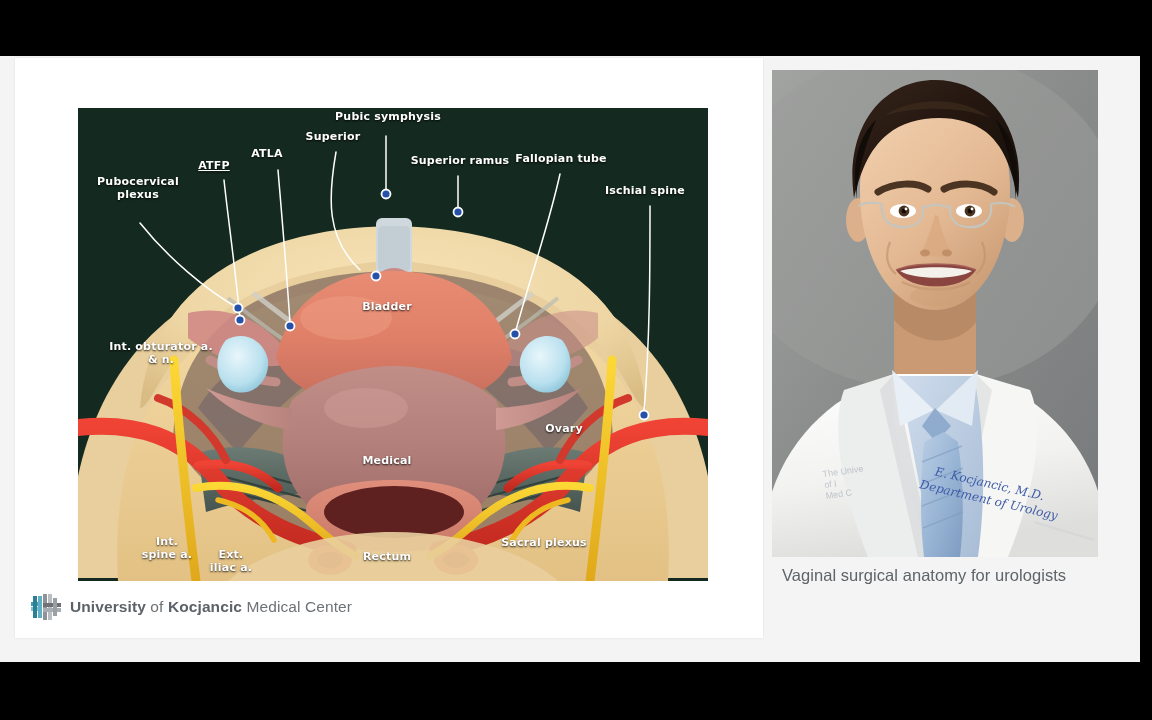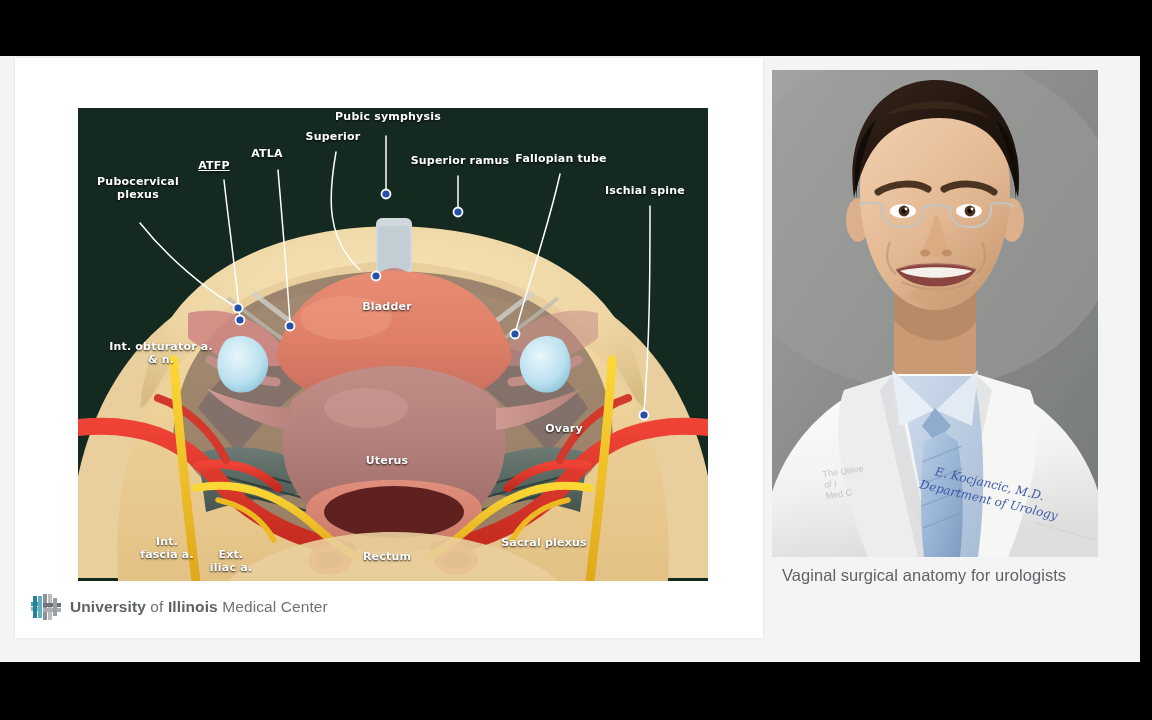--- a/index.html
+++ b/index.html
@@ -295,43 +295,43 @@
         <div class="ana-label center" style="left:160px; top:40px; width:58px;">ATLA</div>
         <div class="ana-label center" style="left:217px; top:23px; width:76px;">Superior</div>
         <div class="ana-label center" style="left:238px; top:3px;  width:144px;">Pubic symphysis</div>
         <div class="ana-label center" style="left:312px; top:47px; width:140px;">Superior ramus</div>
         <div class="ana-label center" style="left:416px; top:45px; width:134px;">Fallopian tube</div>
         <div class="ana-label center" style="left:508px; top:77px; width:118px;">Ischial spine</div>
         <div class="ana-label center" style="left:262px; top:193px; width:94px;">Bladder</div>
         <div class="ana-label center" style="left:8px;   top:233px; width:150px;">Int. obturator a.
 &amp; n.</div>
         <div class="ana-label center" style="left:448px; top:315px; width:76px;">Ovary</div>
-        <div class="ana-label center" style="left:268px; top:347px; width:82px;">Uterus</div>
+        <div class="ana-label center" style="left:268px; top:347px; width:82px;">Medical</div>
         <div class="ana-label center" style="left:404px; top:409px; width:124px;margin-top:20px;">Sacral plexus</div>
         <div class="ana-label center" style="left:50px;  top:428px; width:78px;">Int.
-fascia a.</div>
+spine a.</div>
         <div class="ana-label center" style="left:114px; top:441px; width:78px;">Ext.
 iliac a.</div>
         <div class="ana-label center" style="left:262px; top:443px; width:94px;">Rectum</div>
       </div>
 
       <div class="logo-row">
         <svg class="logo-mark" viewBox="0 0 30 26">
           <rect x="0" y="8" width="7" height="4" fill="#3f9fb5"></rect>
           <rect x="0" y="13" width="7" height="4" fill="#7fc3d2"></rect>
           <rect x="2" y="2" width="4" height="22" fill="#2d7f96"></rect>
           <rect x="7" y="2" width="4" height="22" fill="#5fb0c4"></rect>
           <rect x="12" y="0" width="4" height="26" fill="#8e9397"></rect>
           <rect x="17" y="0" width="4" height="26" fill="#b9bec2"></rect>
           <rect x="12" y="9" width="18" height="4" fill="#6e7276"></rect>
           <rect x="12" y="14" width="18" height="4" fill="#a8adb1"></rect>
           <rect x="22" y="4" width="4" height="18" fill="#9aa0a4"></rect>
         </svg>
         <div class="logo-text">
-          <b>University</b> of <b>Illinois</b> Medical Center
+          <b>University</b> of <b>Kocjancic</b> Medical Center
         </div>
       </div>
     </div>
 
     <div class="right-col">
 
       <div class="portrait">
         <svg width="326" height="487" viewBox="0 0 326 487">
           <defs>
             <linearGradient id="bgG" x1="0" y1="0" x2="1" y2="1">

